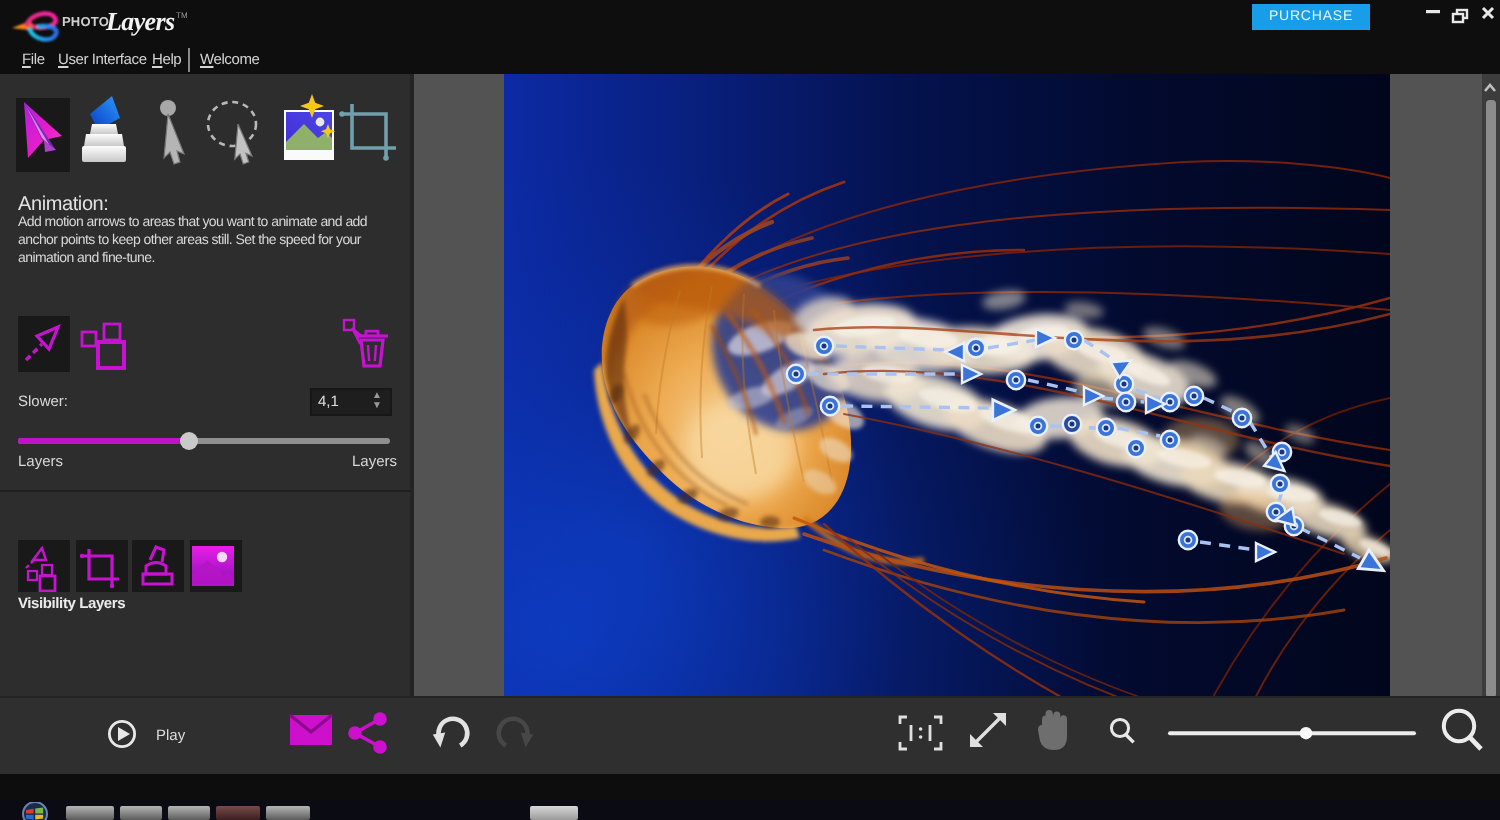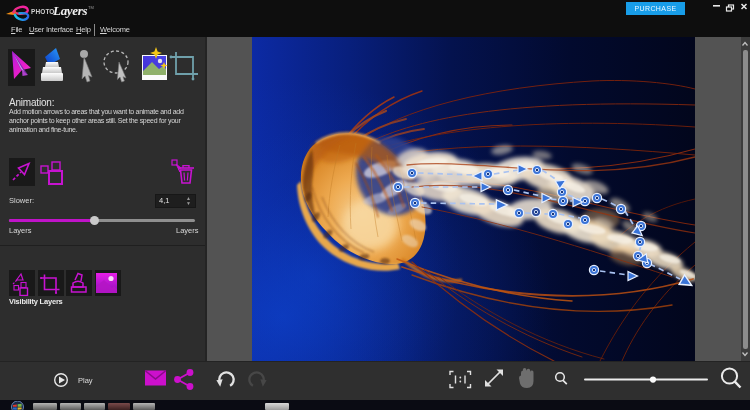--- a/index.html
+++ b/index.html
@@ -39,21 +39,21 @@
 #visLabel { position:absolute; left:9px; top:216px; color:#ececec; font-size:7.5px; font-weight:bold; letter-spacing:-0.2px;margin-top:44px; }
 .visBtn { position:absolute; top:233px; width:26px; height:26px; background:#191919; }
 
 
 #canvas { position:absolute; left:207px; top:37px; width:543px; height:324px; background:#535353; }
 #photo { position:absolute; left:45px; top:0px; width:443px; height:324px; }
 #vscroll { position:absolute; left:534px; top:0px; width:9px; height:324px; background:#3c3c3c; }
 #vthumb { position:absolute; left:536px; top:13px; width:5px; height:299px; background:#8c8c8c; border-radius:2px; }
 
 
-#toolbar { position:absolute; left:0; top:361px; width:750px; height:39px; background:#2f2f2f; border-top:1px solid #232323; }
+#toolbar { position:absolute; left:0; top:348px; width:750px; height:39px; background:#2f2f2f; border-top:1px solid #232323; }
 #taskbar { position:absolute; left:0; top:400px; width:750px; height:10px; background:#0a0b13; }
 .thumb { position:absolute; top:3px; height:7px; background:linear-gradient(#b5b5b5,#5c5c5c); border-radius:1px; }
 </style>
 </head>
 <body>
 <div id="app">
 
   <div id="header">
     <svg id="logo" style="left:5px;top:3px" width="26" height="20" viewBox="0 0 26 20">
       <defs>

